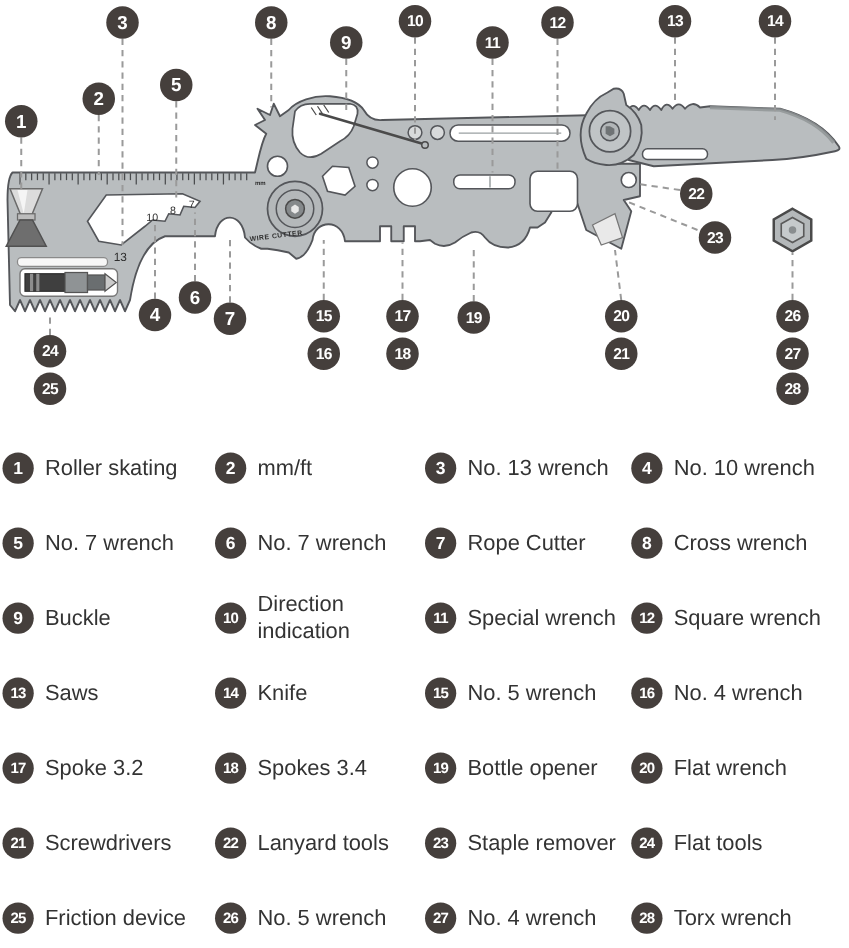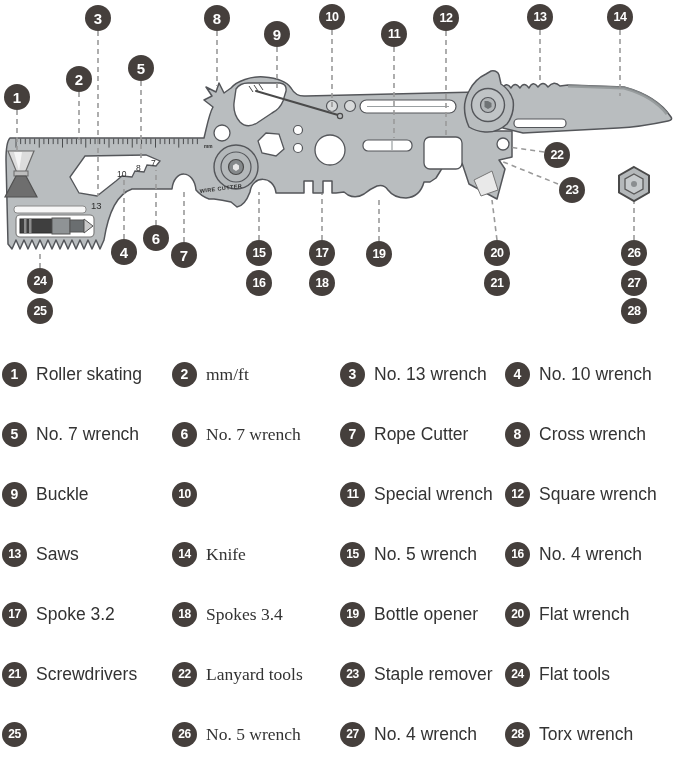--- a/index.html
+++ b/index.html
@@ -11,21 +11,21 @@
     color:#fff;font-weight:bold;display:flex;align-items:center;justify-content:center;
     font-size:15px;line-height:1;user-select:none;}
   .cbadge.two{font-size:12.5px;letter-spacing:-0.5px;}
   #legend{position:absolute;left:2px;top:344px;width:675px;
     display:grid;grid-template-columns:170px 168px 165px 1fr;grid-auto-rows:60px;align-items:center;}
   .legend-item{display:flex;align-items:center;gap:9px;}
   .lbadge{flex:0 0 auto;width:25px;height:25px;border-radius:50%;color:#fff;font-weight:bold;
     display:flex;align-items:center;justify-content:center;font-size:14px;line-height:1;}
   .lbadge.two{font-size:12px;letter-spacing:-0.5px;}
   .llabel{font-size:17.5px;color:#333;line-height:1.18;}
-  .col2 .llabel{max-width:122px;font-family:Liberation Serif, serif;}
+  .col2 .llabel{max-width:122px;}
   .leader{fill:none;}
   text.tool-text{fill:#2f2f2f;font-family:"Liberation Sans",sans-serif;}
 </style>
 </head>
 <body>
 
 <div id="stage">
 
   <div id="diagram">
     <svg id="tool-svg" width="679" height="342" viewBox="0 0 679 342">
@@ -239,20 +239,21 @@
       <div class="legend-item col4">
         <span class="lbadge" style="background: rgb(69, 63, 60);">8</span>
         <span class="llabel">Cross wrench</span>
       </div>
       <div class="legend-item col1">
         <span class="lbadge" style="background: rgb(69, 63, 60);">9</span>
         <span class="llabel">Buckle</span>
       </div>
       <div class="legend-item col2">
         <span class="lbadge two" style="background: rgb(69, 63, 60);">10</span>
+        <span class="llabel">Direction indication</span>
       </div>
       <div class="legend-item col3">
         <span class="lbadge two" style="background: rgb(69, 63, 60);">11</span>
         <span class="llabel">Special wrench</span>
       </div>
       <div class="legend-item col4">
         <span class="lbadge two" style="background: rgb(69, 63, 60);">12</span>
         <span class="llabel">Square wrench</span>
       </div>
       <div class="legend-item col1">
@@ -298,20 +299,21 @@
       <div class="legend-item col3">
         <span class="lbadge two" style="background: rgb(69, 63, 60);">23</span>
         <span class="llabel">Staple remover</span>
       </div>
       <div class="legend-item col4">
         <span class="lbadge two" style="background: rgb(69, 63, 60);">24</span>
         <span class="llabel">Flat tools</span>
       </div>
       <div class="legend-item col1">
         <span class="lbadge two" style="background: rgb(69, 63, 60);">25</span>
+        <span class="llabel">Friction device</span>
       </div>
       <div class="legend-item col2">
         <span class="lbadge two" style="background: rgb(69, 63, 60);">26</span>
         <span class="llabel">No. 5 wrench</span>
       </div>
       <div class="legend-item col3">
         <span class="lbadge two" style="background: rgb(69, 63, 60);">27</span>
         <span class="llabel">No. 4 wrench</span>
       </div>
       <div class="legend-item col4">

